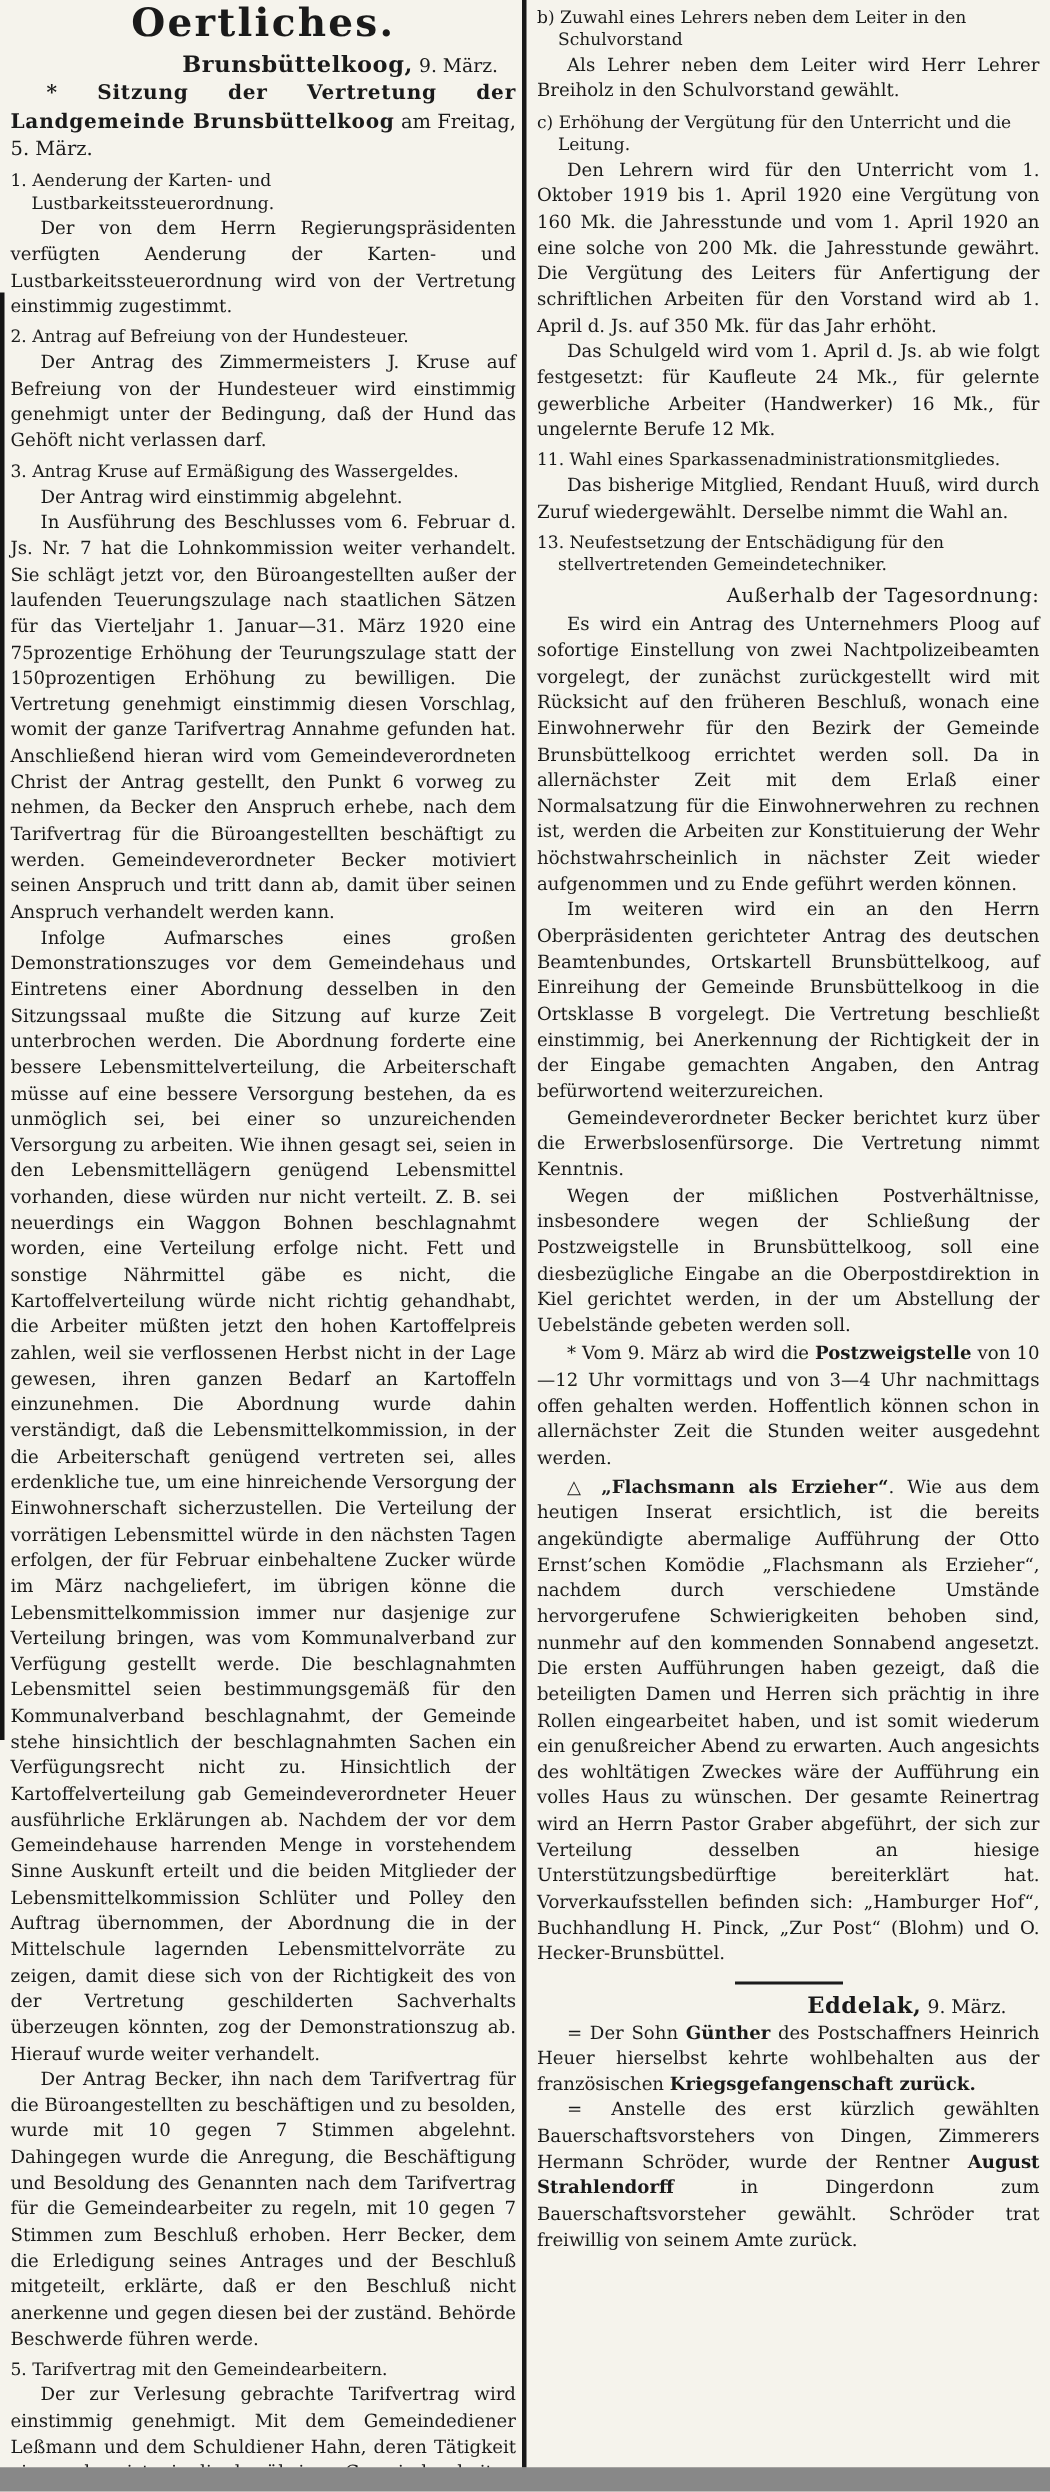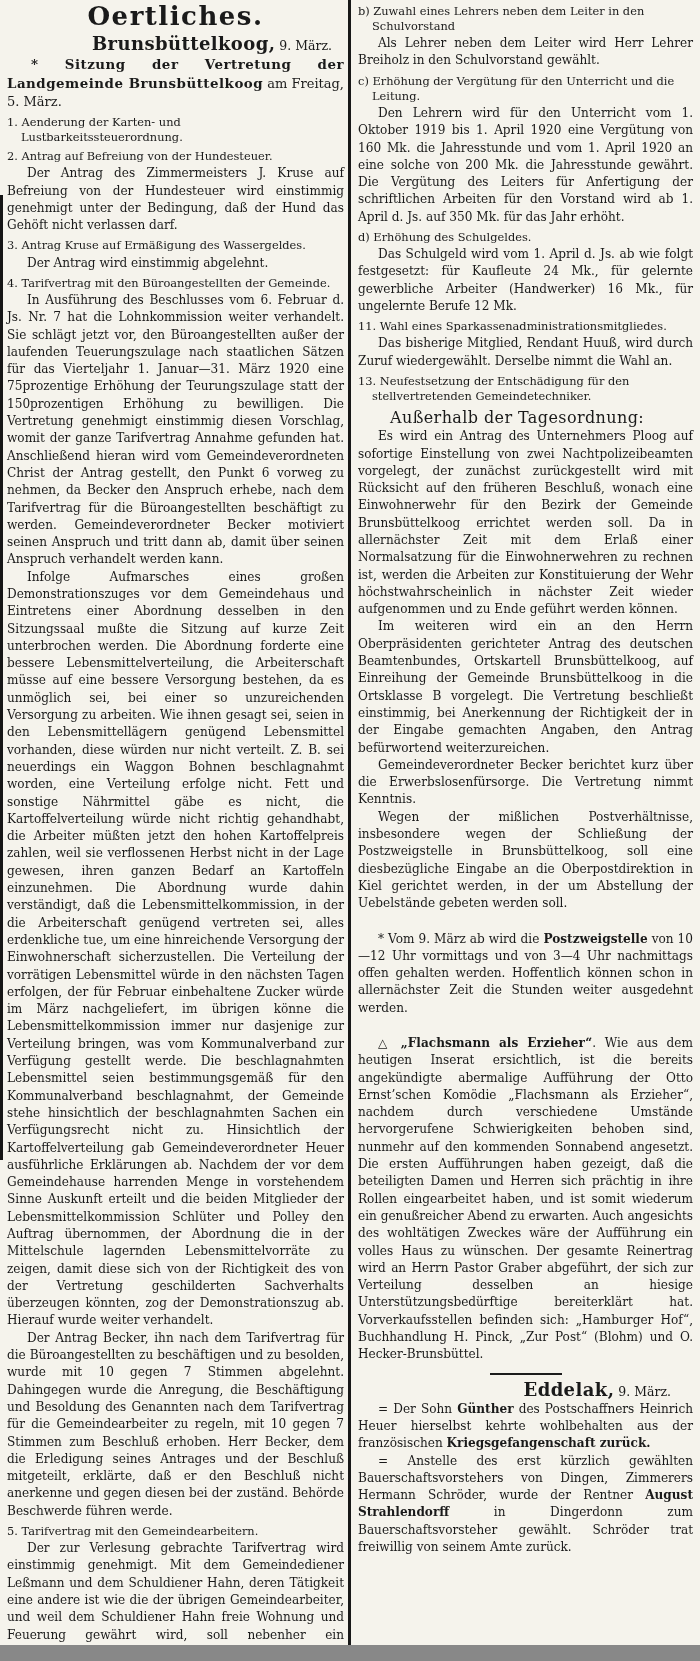--- a/index.html
+++ b/index.html
@@ -25,68 +25,68 @@
   .col-right{left:358px;width:335px;}
 
   .headline{
     font-size:26px;font-weight:bold;text-align:center;
     margin:1px 0 0;line-height:31px;letter-spacing:1.5px;
   }
   .dateline{
     text-align:right;padding-right:12px;
     font-size:12.5px;line-height:17px;margin:3px 0 1px;
   }
-  .dateline b{font-size:18px;letter-spacing:.4px;}
+  .dateline b{font-size:15px;letter-spacing:.4px;}
   .eddelak{padding-right:22px;margin-top:6px;}
   .para{
     font-size:12.1px;line-height:17.3px;
     text-align:justify;text-indent:20px;margin:0;
   }
   .lead{font-size:13px;line-height:18px;text-indent:24px;}
   .lead b{font-size:13.4px;letter-spacing:.5px;}
   .item-h{
     font-size:11.4px;line-height:15.1px;
     padding-left:14px;text-indent:-14px;
     margin:4px 0 1px;text-align:left;
   }
   .outside-title{
-    font-size:16px;line-height:17px;
-    text-indent:32px;margin:5px 0 2px;letter-spacing:.4px;
+    font-size:13px;line-height:17px;
+    text-indent:32px;margin:5px 0 2px;letter-spacing:.4px;text-align:right;
   }
-  .notice{margin-top:18px;}
+  .notice{margin-top:2px;}
   .rule{
     width:72px;border:0;border-top:2px solid #1b1b1b;
     margin:9px auto 2px;
   }
 </style>
 </head>
 <body>
 
 <div class="page">
   <div class="divider"></div>
   <div class="edge"></div>
 
   <div class="col col-left">
     <h1 class="headline">Oertliches.</h1>
     <p class="dateline"><b>Brunsbüttelkoog,</b><span> 9. März.</span></p>
     <p class="para lead"><b>* </b><b>Sitzung der Vertretung der Landgemeinde Brunsbüttelkoog</b><span> am Freitag, 5. März.</span></p>
 
     <div class="item">
       <p class="item-h">1. Aenderung der Karten- und Lustbarkeitssteuerordnung.</p>
+      <p class="para"><span>Der von dem Herrn Regierungspräsidenten verfügten Aenderung der Karten- und Lustbarkeitssteuerordnung wird von der Vertretung einstimmig zugestimmt.</span></p>
     </div>
     <div class="item">
       <p class="item-h">2. Antrag auf Befreiung von der Hundesteuer.</p>
       <p class="para"><span>Der Antrag des Zimmermeisters J. Kruse auf Befreiung von der Hundesteuer wird einstimmig genehmigt unter der Bedingung, daß der Hund das Gehöft nicht verlassen darf.</span></p>
     </div>
     <div class="item">
       <p class="item-h">3. Antrag Kruse auf Ermäßigung des Wassergeldes.</p>
       <p class="para"><span>Der Antrag wird einstimmig abgelehnt.</span></p>
     </div>
     <div class="item">
-      <p class="item-h">4. Tarifvertrag mit den Büroangestellten der Gemeinde.</p>
       <p class="para"><span>In Ausführung des Beschlusses vom 6. Februar d. Js. Nr. 7 hat die Lohnkommission weiter verhandelt. Sie schlägt jetzt vor, den Büroangestellten außer der laufenden Teuerungszulage nach staatlichen Sätzen für das Vierteljahr 1. Januar—31. März 1920 eine 75prozentige Erhöhung der Teurungszulage statt der 150prozentigen Erhöhung zu bewilligen. Die Vertretung genehmigt einstimmig diesen Vorschlag, womit der ganze Tarifvertrag Annahme gefunden hat. Anschließend hieran wird vom Gemeindeverordneten Christ der Antrag gestellt, den Punkt 6 vorweg zu nehmen, da Becker den Anspruch erhebe, nach dem Tarifvertrag für die Büroangestellten beschäftigt zu werden. Gemeindeverordneter Becker motiviert seinen Anspruch und tritt dann ab, damit über seinen Anspruch verhandelt werden kann.</span></p>
     </div>
     <div class="item">
       <p class="para"><span>Infolge Aufmarsches eines großen Demonstrationszuges vor dem Gemeindehaus und Eintretens einer Abordnung desselben in den Sitzungssaal mußte die Sitzung auf kurze Zeit unterbrochen werden. Die Abordnung forderte eine bessere Lebensmittelverteilung, die Arbeiterschaft müsse auf eine bessere Versorgung bestehen, da es unmöglich sei, bei einer so unzureichenden Versorgung zu arbeiten. Wie ihnen gesagt sei, seien in den Lebensmittellägern genügend Lebensmittel vorhanden, diese würden nur nicht verteilt. Z. B. sei neuerdings ein Waggon Bohnen beschlagnahmt worden, eine Verteilung erfolge nicht. Fett und sonstige Nährmittel gäbe es nicht, die Kartoffelverteilung würde nicht richtig gehandhabt, die Arbeiter müßten jetzt den hohen Kartoffelpreis zahlen, weil sie verflossenen Herbst nicht in der Lage gewesen, ihren ganzen Bedarf an Kartoffeln einzunehmen. Die Abordnung wurde dahin verständigt, daß die Lebensmittelkommission, in der die Arbeiterschaft genügend vertreten sei, alles erdenkliche tue, um eine hinreichende Versorgung der Einwohnerschaft sicherzustellen. Die Verteilung der vorrätigen Lebensmittel würde in den nächsten Tagen erfolgen, der für Februar einbehaltene Zucker würde im März nachgeliefert, im übrigen könne die Lebensmittelkommission immer nur dasjenige zur Verteilung bringen, was vom Kommunalverband zur Verfügung gestellt werde. Die beschlagnahmten Lebensmittel seien bestimmungsgemäß für den Kommunalverband beschlagnahmt, der Gemeinde stehe hinsichtlich der beschlagnahmten Sachen ein Verfügungsrecht nicht zu. Hinsichtlich der Kartoffelverteilung gab Gemeindeverordneter Heuer ausführliche Erklärungen ab. Nachdem der vor dem Gemeindehause harrenden Menge in vorstehendem Sinne Auskunft erteilt und die beiden Mitglieder der Lebensmittelkommission Schlüter und Polley den Auftrag übernommen, der Abordnung die in der Mittelschule lagernden Lebensmittelvorräte zu zeigen, damit diese sich von der Richtigkeit des von der Vertretung geschilderten Sachverhalts überzeugen könnten, zog der Demonstrationszug ab. Hierauf wurde weiter verhandelt.</span></p>
       <p class="para"><span>Der Antrag Becker, ihn nach dem Tarifvertrag für die Büroangestellten zu beschäftigen und zu besolden, wurde mit 10 gegen 7 Stimmen abgelehnt. Dahingegen wurde die Anregung, die Beschäftigung und Besoldung des Genannten nach dem Tarifvertrag für die Gemeindearbeiter zu regeln, mit 10 gegen 7 Stimmen zum Beschluß erhoben. Herr Becker, dem die Erledigung seines Antrages und der Beschluß mitgeteilt, erklärte, daß er den Beschluß nicht anerkenne und gegen diesen bei der zuständ. Behörde Beschwerde führen werde.</span></p>
     </div>
     <div class="item">
       <p class="item-h">5. Tarifvertrag mit den Gemeindearbeitern.</p>
       <p class="para"><span>Der zur Verlesung gebrachte Tarifvertrag wird einstimmig genehmigt. Mit dem Gemeindediener Leßmann und dem Schuldiener Hahn, deren Tätigkeit eine andere ist wie die der übrigen Gemeindearbeiter, und weil dem Schuldiener Hahn freie Wohnung und Feuerung gewährt wird, soll nebenher ein Dienstvertrag abgeschlossen werden.</span></p>
     </div>
@@ -96,21 +96,20 @@
   <div class="col col-right">
     <div class="item">
       <p class="item-h">b) Zuwahl eines Lehrers neben dem Leiter in den Schulvorstand</p>
       <p class="para"><span>Als Lehrer neben dem Leiter wird Herr Lehrer Breiholz in den Schulvorstand gewählt.</span></p>
     </div>
     <div class="item">
       <p class="item-h">c) Erhöhung der Vergütung für den Unterricht und die Leitung.</p>
       <p class="para"><span>Den Lehrern wird für den Unterricht vom 1. Oktober 1919 bis 1. April 1920 eine Vergütung von 160 Mk. die Jahresstunde und vom 1. April 1920 an eine solche von 200 Mk. die Jahresstunde gewährt. Die Vergütung des Leiters für Anfertigung der schriftlichen Arbeiten für den Vorstand wird ab 1. April d. Js. auf 350 Mk. für das Jahr erhöht.</span></p>
     </div>
     <div class="item">
-      <p class="item-h">d) Erhöhung des Schulgeldes.</p>
       <p class="para"><span>Das Schulgeld wird vom 1. April d. Js. ab wie folgt festgesetzt: für Kaufleute 24 Mk., für gelernte gewerbliche Arbeiter (Handwerker) 16 Mk., für ungelernte Berufe 12 Mk.</span></p>
     </div>
     <div class="item">
       <p class="item-h">11. Wahl eines Sparkassenadministrationsmitgliedes.</p>
       <p class="para"><span>Das bisherige Mitglied, Rendant Huuß, wird durch Zuruf wiedergewählt. Derselbe nimmt die Wahl an.</span></p>
     </div>
     <div class="item">
       <p class="item-h">13. Neufestsetzung der Entschädigung für den stellvertretenden Gemeindetechniker.</p>
     </div>
 

